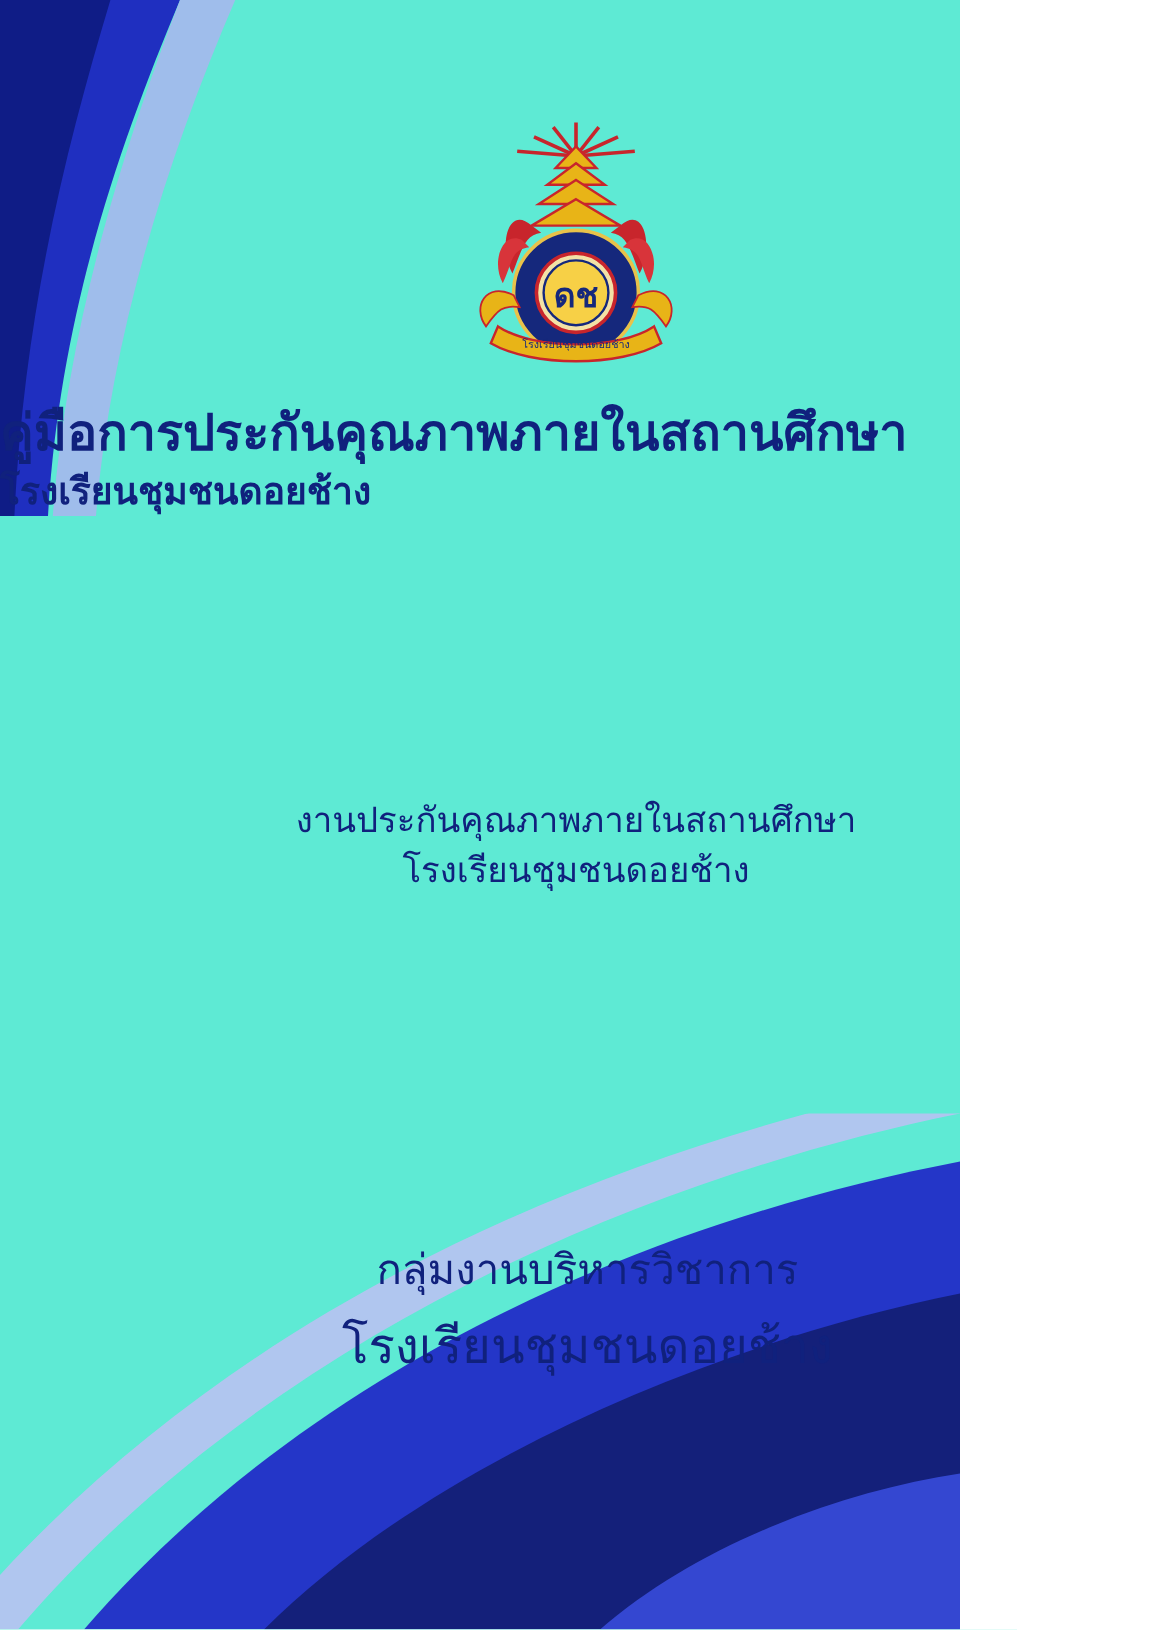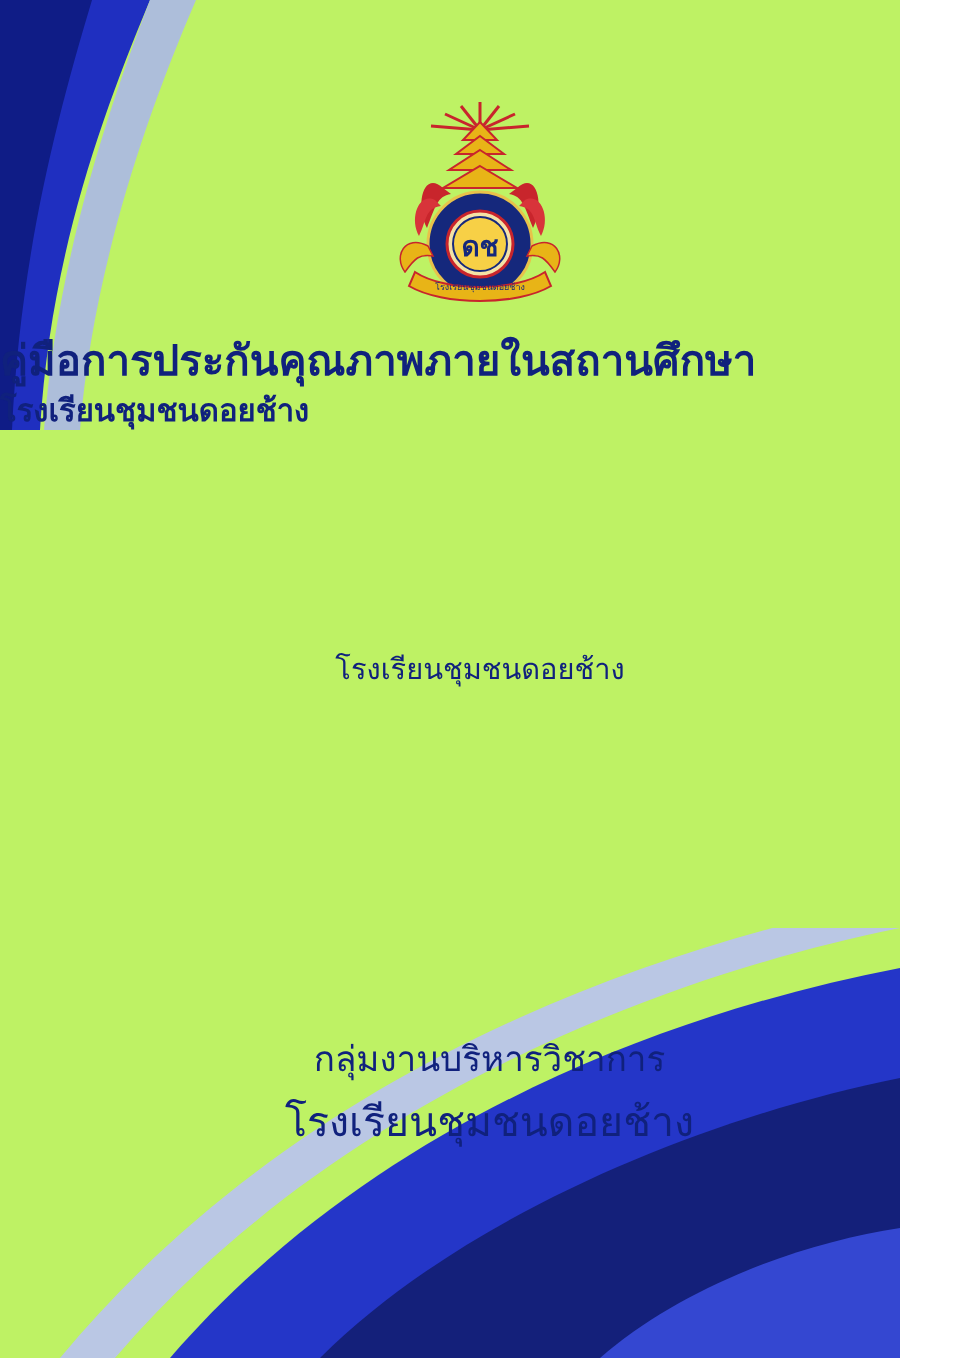--- a/index.html
+++ b/index.html
@@ -5,23 +5,23 @@
   * { margin:0; padding:0; box-sizing:border-box; }
   html, body {
     width: 960px;
     height: 1358px;
     background: #ffffff;
     font-family: "DejaVu Sans", "Liberation Sans", sans-serif;
     overflow: hidden;
   }
   #cover {
     position: relative;
-    width: 900px;
+    width: 800px;
     height: 1358px;
-    background: #bef264;
+    background: #5eead4;
     overflow: hidden;
   }
 
   
   .deco {
     position: absolute;
     pointer-events: none;
   }
   .deco-tl { top: 0; left: 0; width: 330px; height: 430px; }
   .deco-br { bottom: 0; right: 0; width: 960px; height: 430px; }
@@ -175,20 +175,21 @@
       <text x="115" y="194" font-family="'DejaVu Sans','Liberation Sans',sans-serif" font-size="9" fill="#15287c" text-anchor="middle">โรงเรียนชุมชนดอยช้าง</text>
     </svg>
   </div>
 
   <div class="title-block">
     <div class="title-main">คู่มือการประกันคุณภาพภายในสถานศึกษา</div>
     <div class="title-sub2">โรงเรียนชุมชนดอยช้าง</div>
   </div>
 
   <div class="credits">
+    <div class="credits-line">งานประกันคุณภาพภายในสถานศึกษา</div>
     <div class="credits-line second">โรงเรียนชุมชนดอยช้าง</div>
   </div>
 
   <div class="footer-block">
     <div class="footer-line1">กลุ่มงานบริหารวิชาการ</div>
     <div class="footer-line2">โรงเรียนชุมชนดอยช้าง</div>
   </div>
 
 </div>
 

